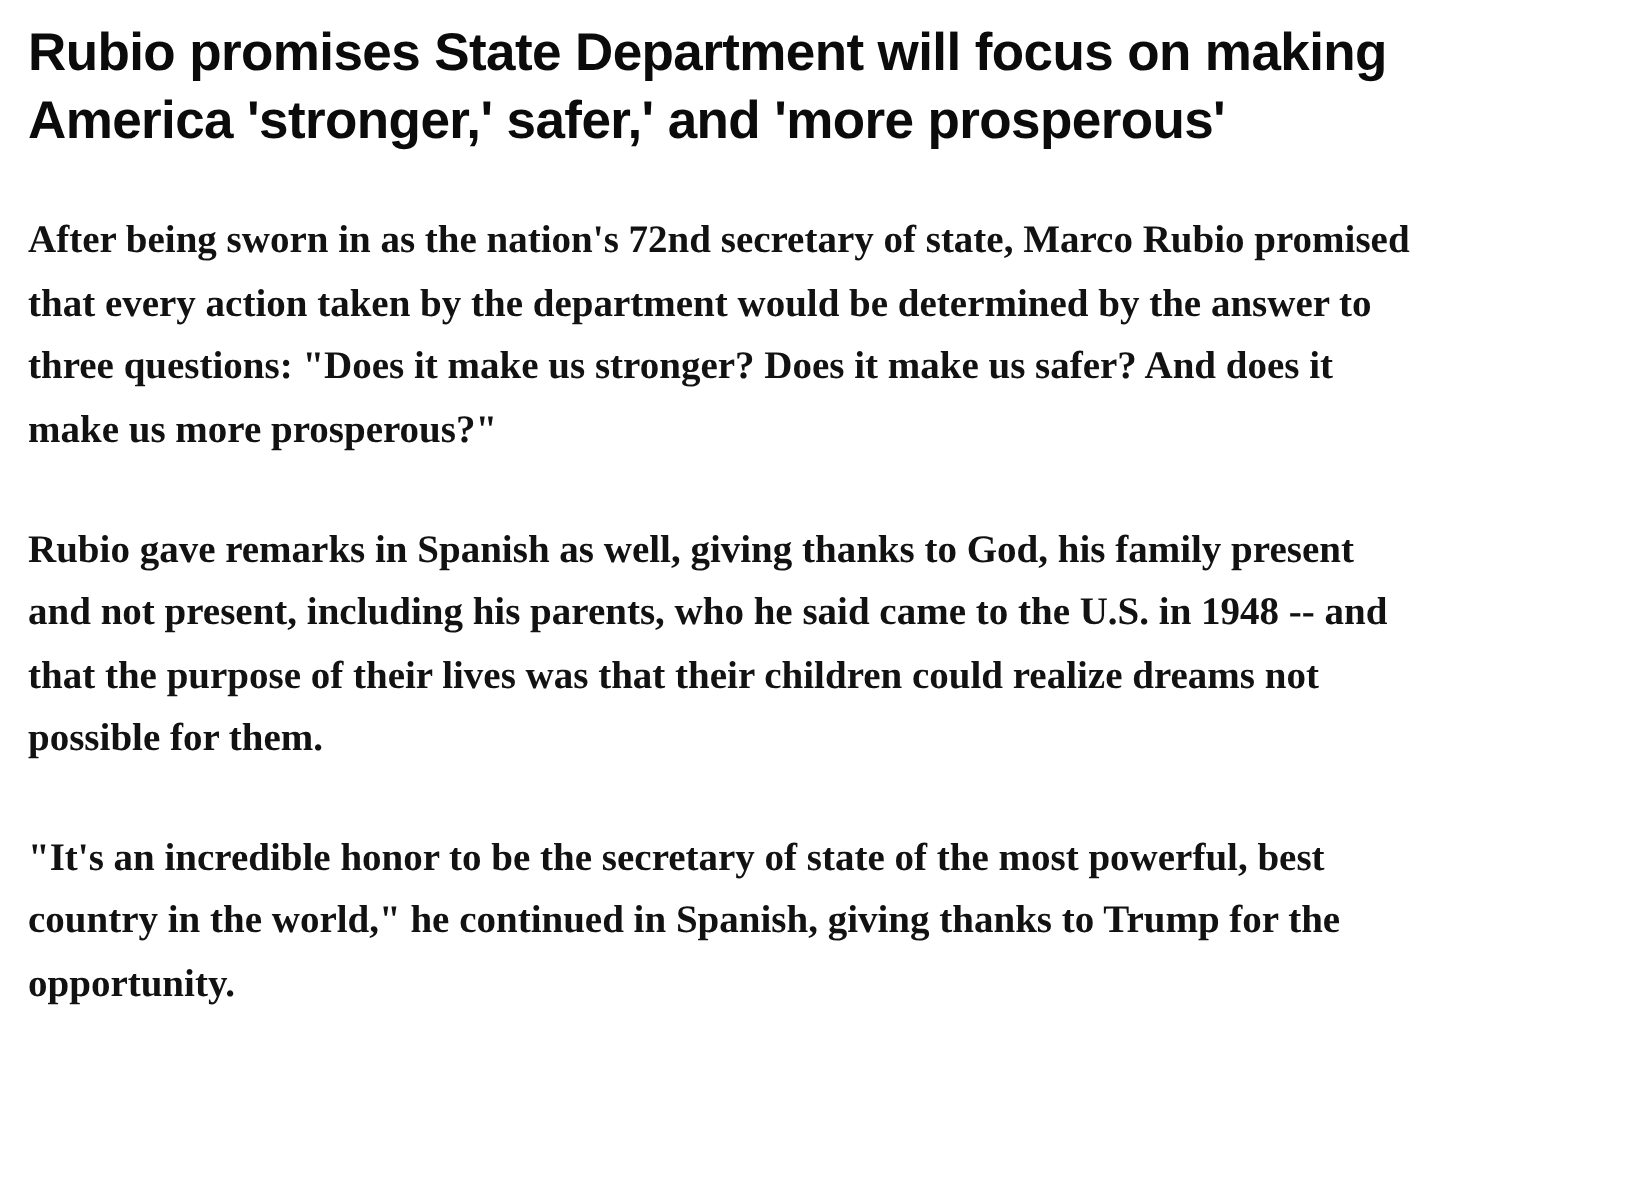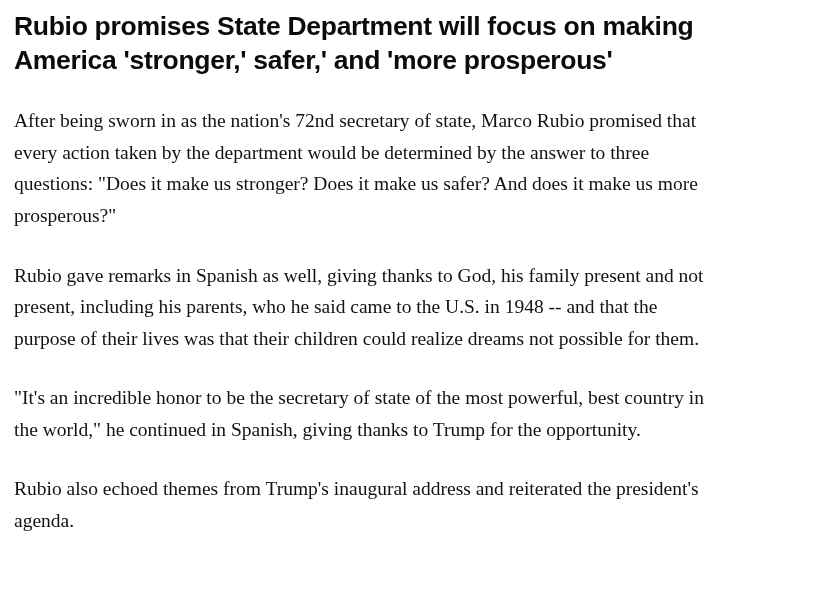--- a/index.html
+++ b/index.html
@@ -29,29 +29,29 @@
     margin: 0 0 28px 0;
     max-width: 790px;
   }
   .body-copy p {
     font-family: "Liberation Serif", serif;
     font-size: 19.5px;
     line-height: 1.62;
     color: #121212;
     margin: 0 0 28px 0;
     max-width: 800px;
+    font-weight: bold;
   }
   .body-copy p:last-child {
     margin-bottom: 0;
   }
 </style>
 </head>
 <body>
 
 <div class="article">
   <h1 class="headline">Rubio promises State Department will focus on making America 'stronger,' safer,' and 'more prosperous'</h1>
   <div class="body-copy">
     <p>After being sworn in as the nation's 72nd secretary of state, Marco Rubio promised that every action taken by the department would be determined by the answer to three questions: "Does it make us stronger? Does it make us safer? And does it make us more prosperous?"</p>
     <p>Rubio gave remarks in Spanish as well, giving thanks to God, his family present and not present, including his parents, who he said came to the U.S. in 1948 -- and that the purpose of their lives was that their children could realize dreams not possible for them.</p>
     <p>"It's an incredible honor to be the secretary of state of the most powerful, best country in the world," he continued in Spanish, giving thanks to Trump for the opportunity.</p>
-    <p>Rubio also echoed themes from Trump's inaugural address and reiterated the president's agenda.</p>
   </div>
 </div>
 
 </body></html>

